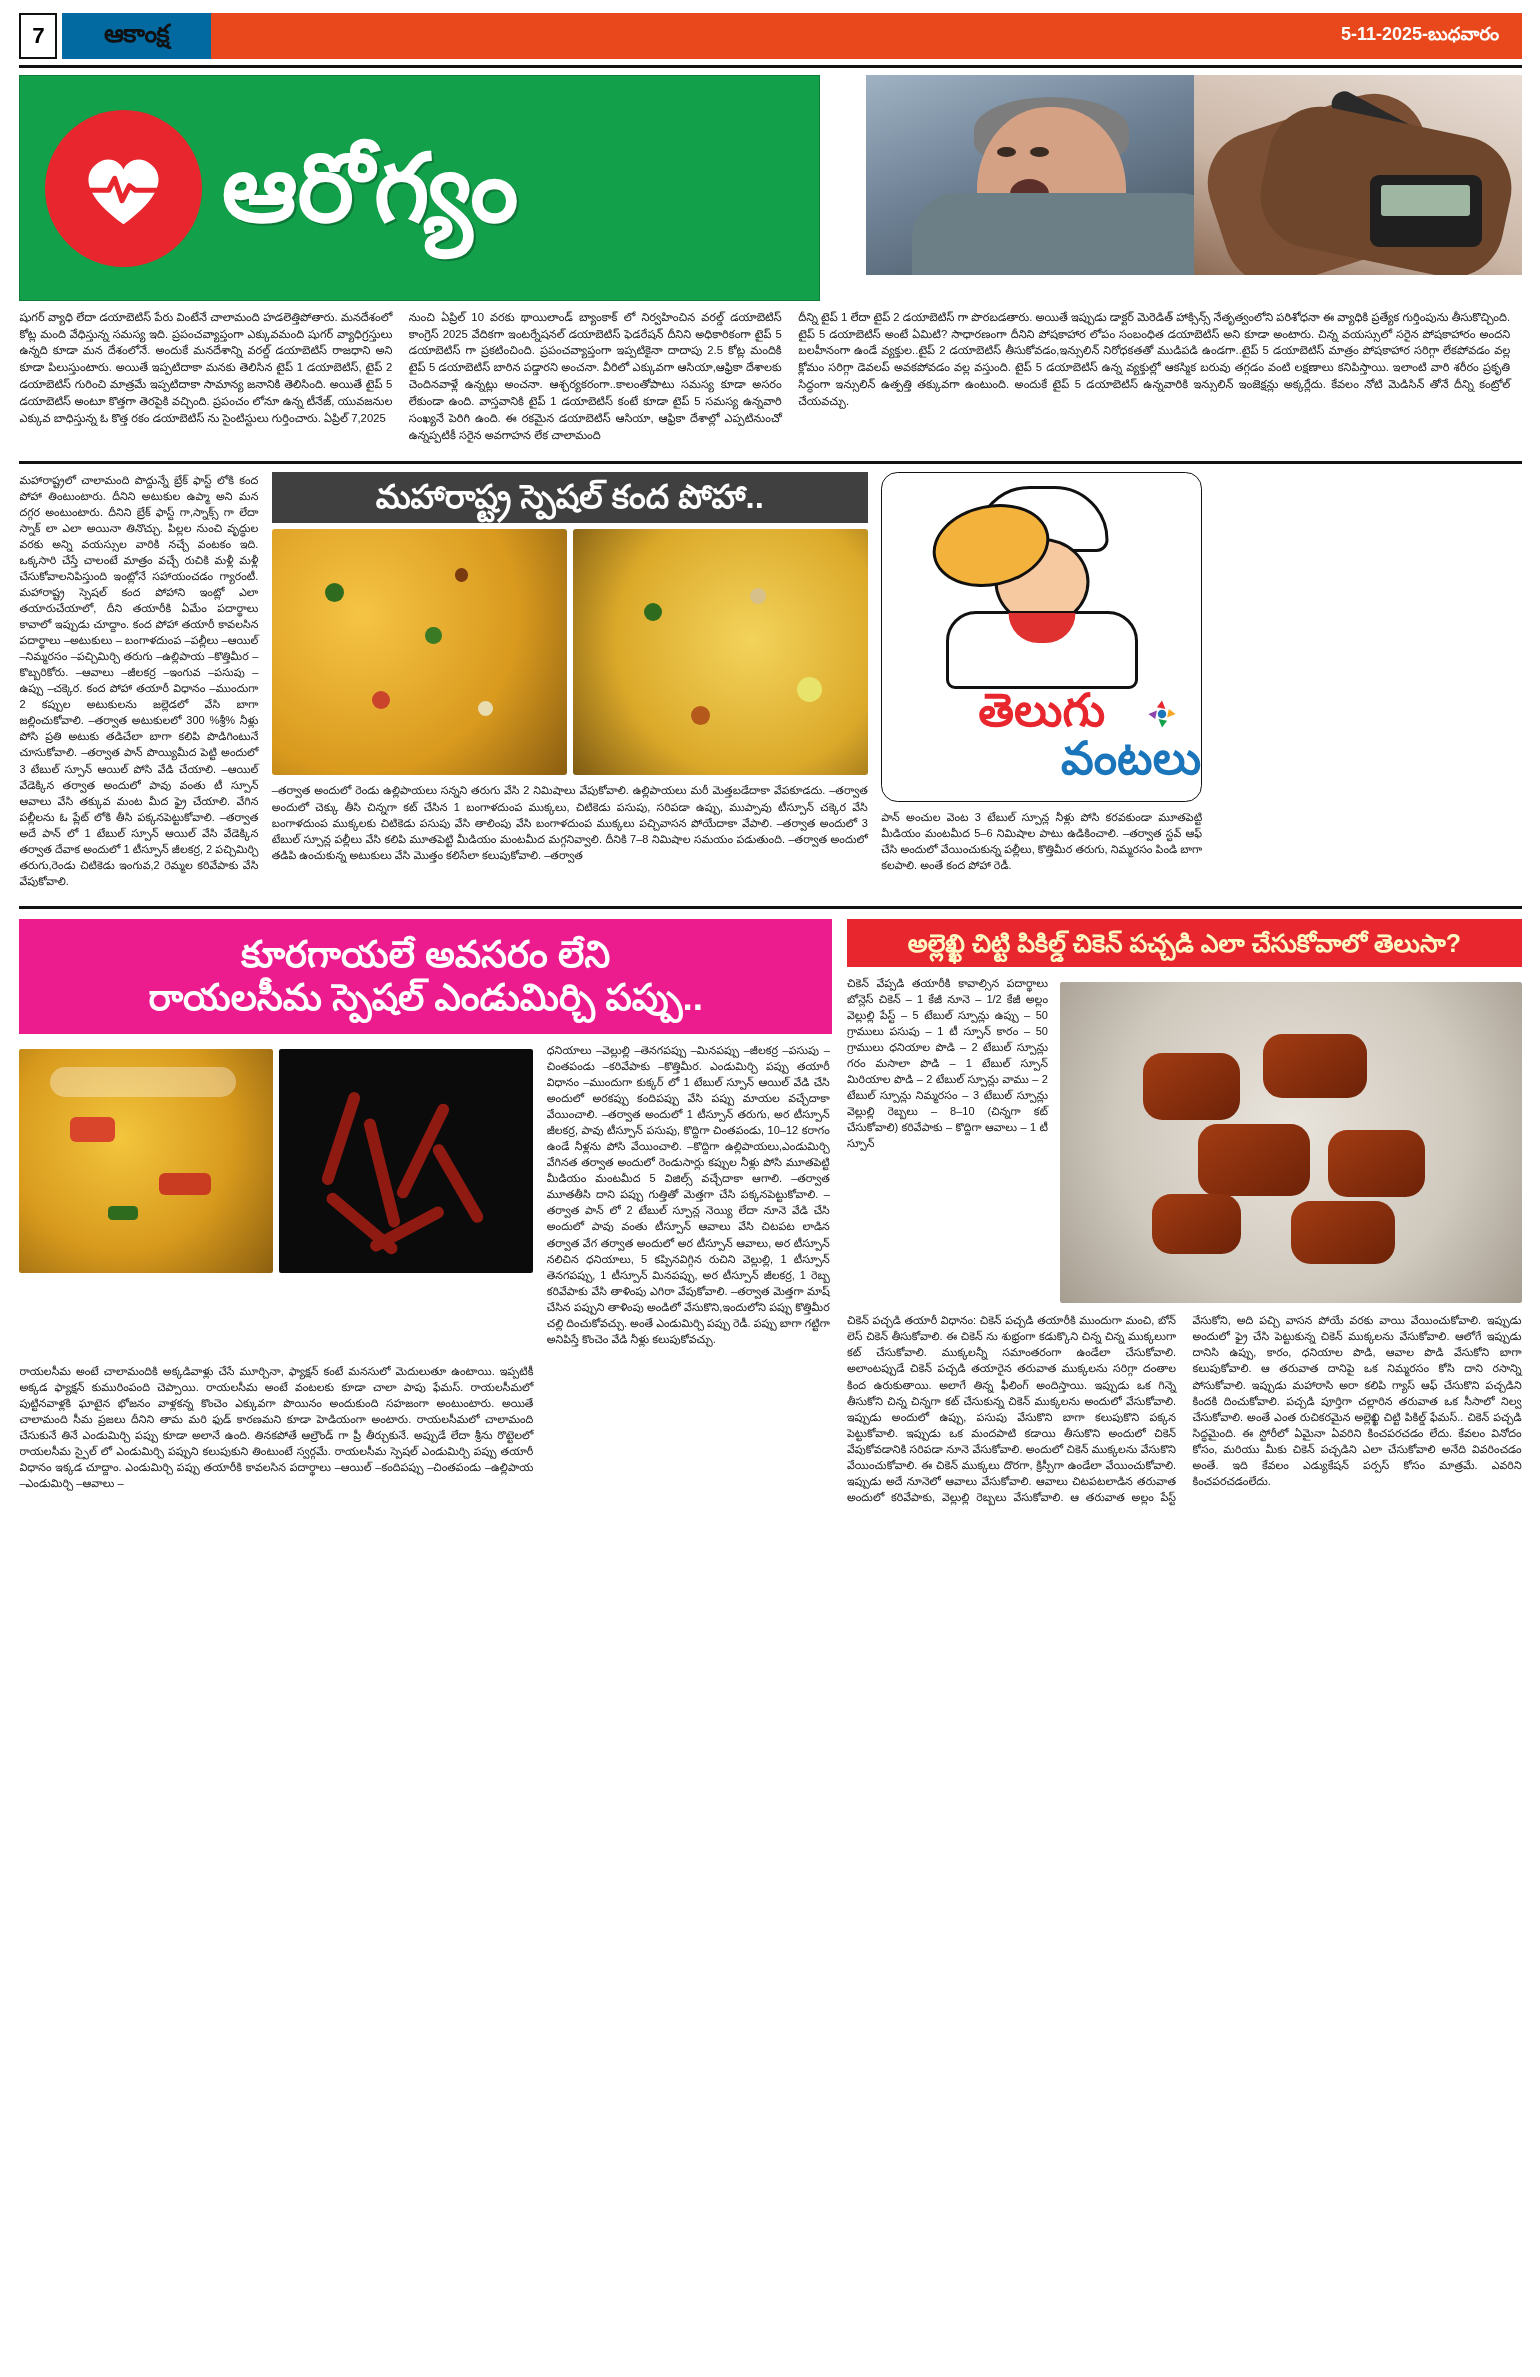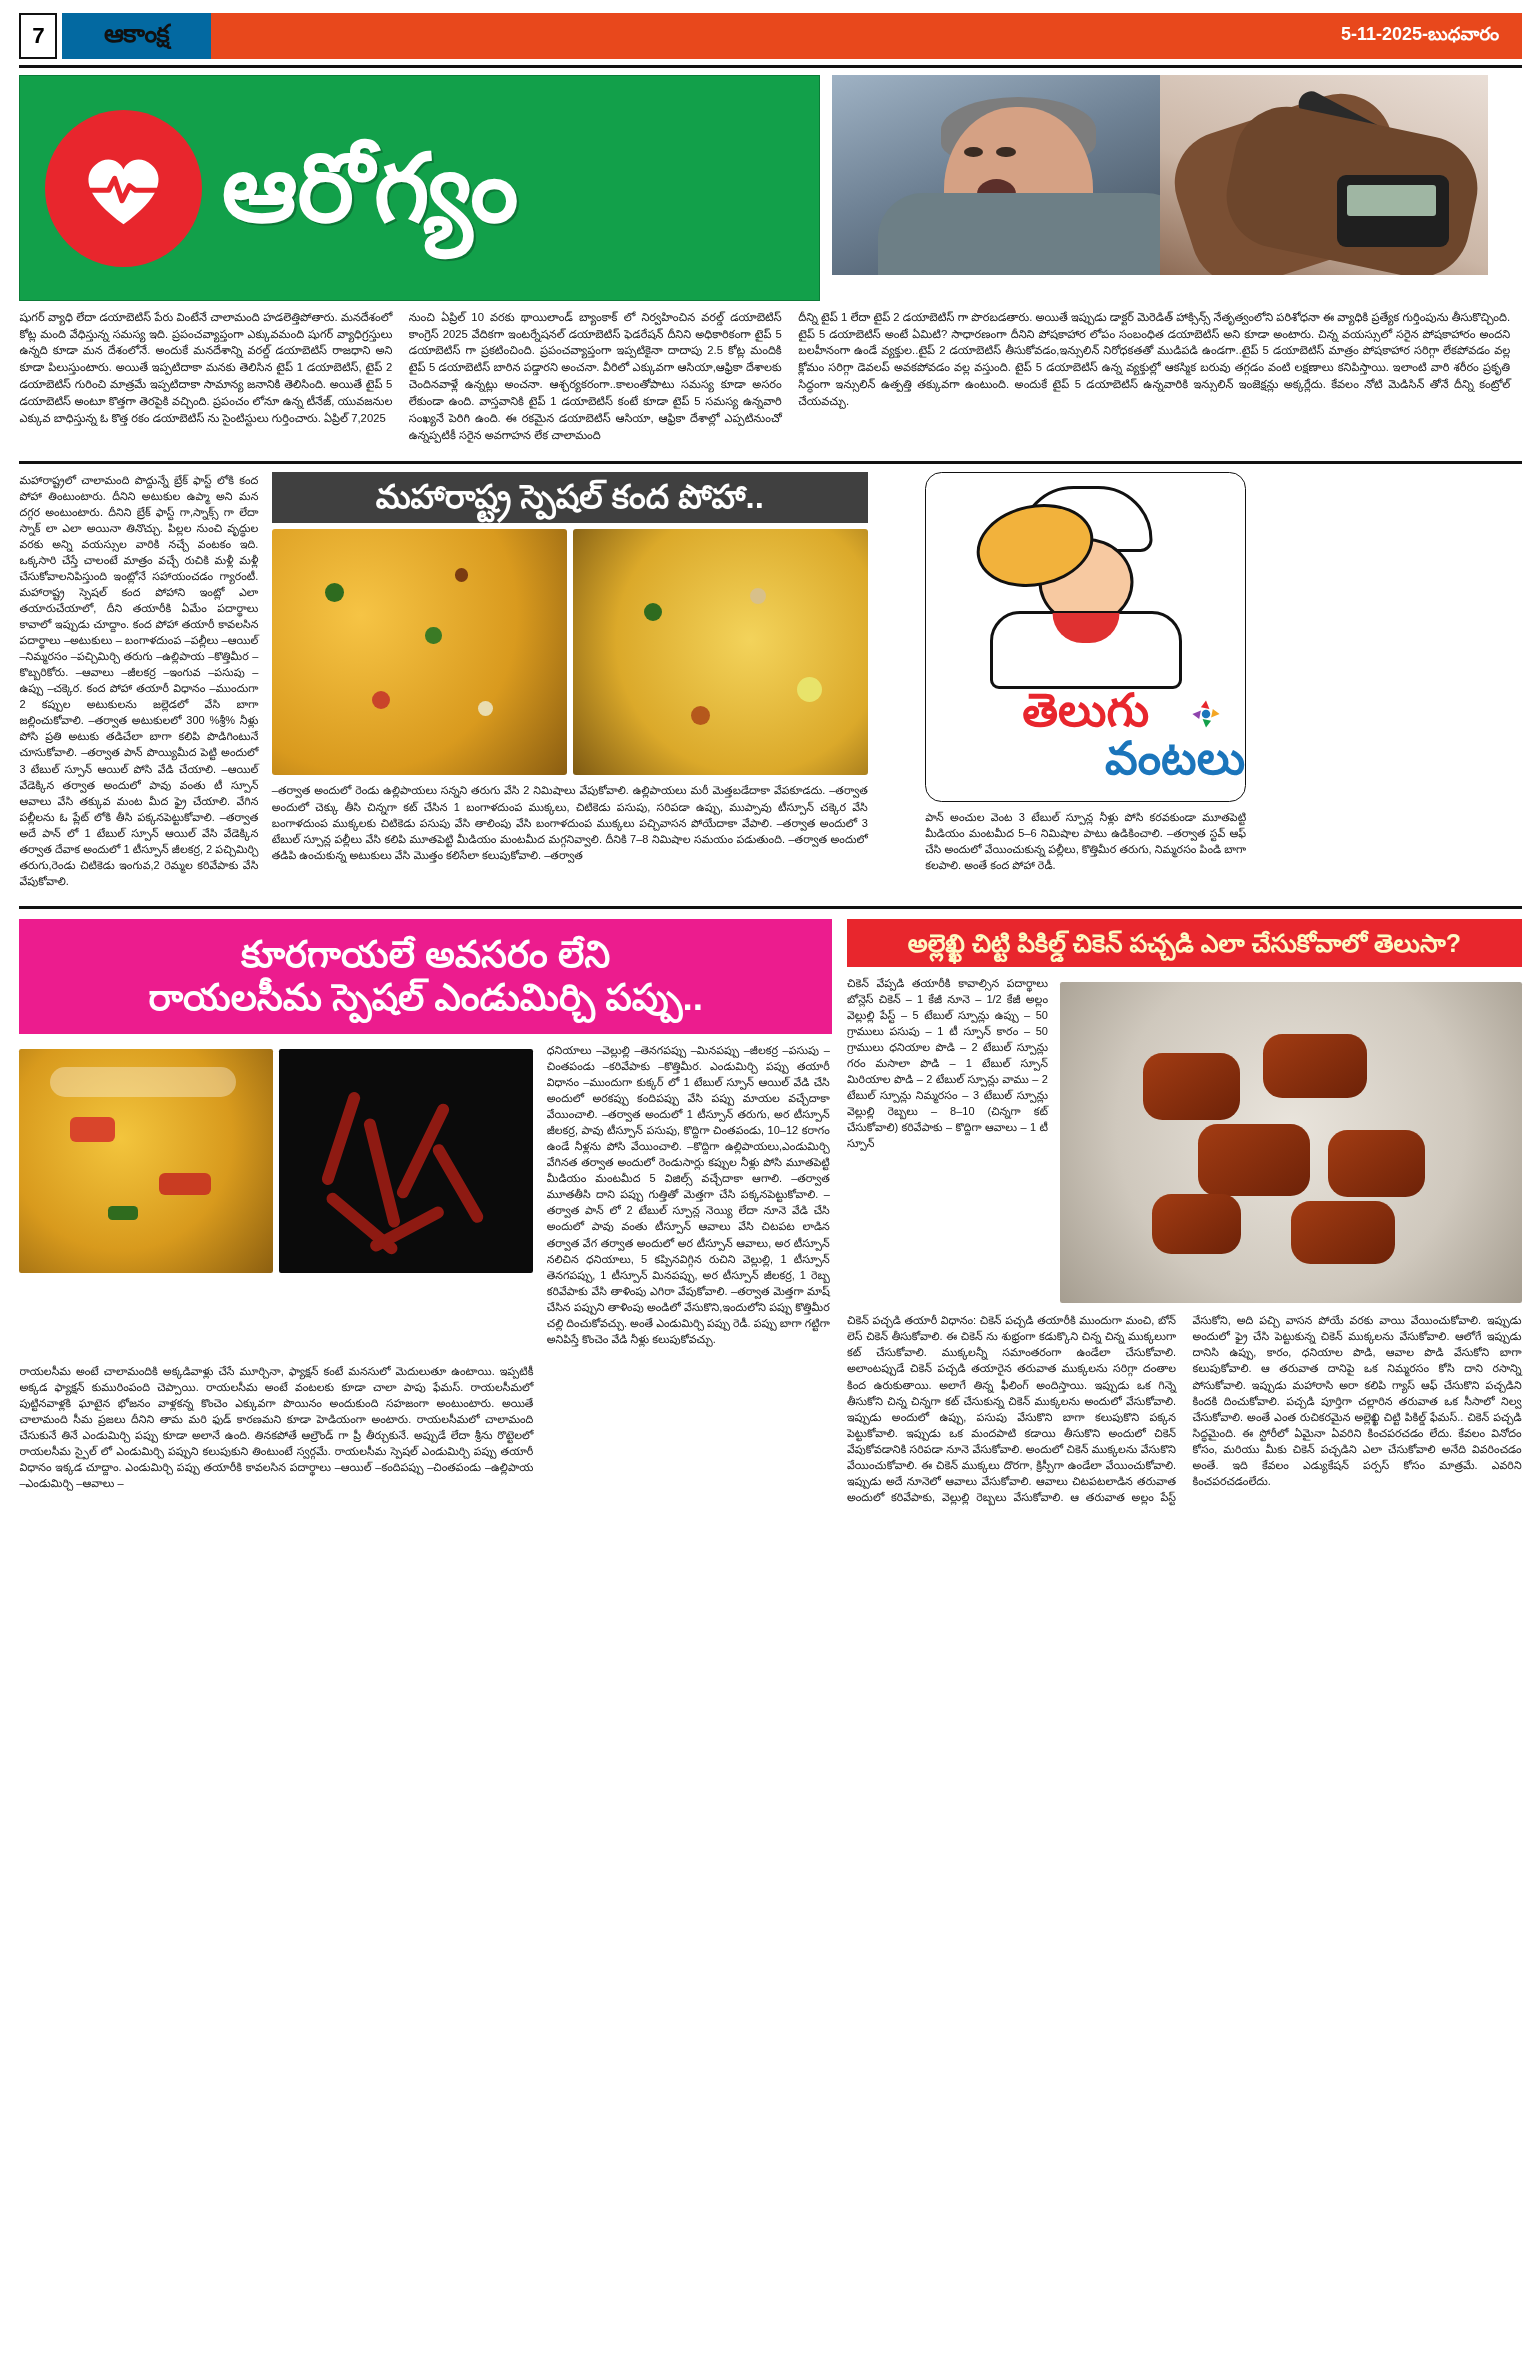--- a/index.html
+++ b/index.html
@@ -13,21 +13,21 @@
   .logo-text{font-size:25px;font-weight:bold;color:#111;letter-spacing:-0.7px;}
   .masthead-bar{flex:1;background:#e8481c;margin-left:0;display:flex;align-items:center;justify-content:flex-end;padding-right:22.4px;}
   .masthead-date{color:#fff;font-size:18px;font-weight:bold;}
 
   
   .rule{height:2.2px;background:#111;margin:6px 0;}
   .tcol{font-size:11.3px;line-height:1.5;text-align:justify;color:#111;}
   .tcol p{margin:0 0 6.7px 0;}
 
   
-  .top{display:flex;gap:12px;margin-top:7.5px;}
+  .top{display:flex;gap:12px;margin-top:7.5px;justify-content:space-between;}
   .top-left{width:801px;}
   .aarogyam{height:224px;background:#12a04a;position:relative;display:flex;align-items:center;overflow:hidden;border:1.5px solid #0d7a38;}
   .heart-circle{width:157px;height:157px;border-radius:50%;background:#e8262d;margin-left:25px;display:flex;align-items:center;justify-content:center;flex:0 0 auto;}
   .heart-glyph{position:relative;width:89px;height:82px;}
   .aarogyam-title{color:#ffffff;font-size:95px;font-weight:bold;margin-left:19.4px;line-height:1;text-shadow:2.2px 2.2px 0 rgba(0,0,0,.25);}
   .headline-band{margin-top:7.5px;background:#1b1b1b;padding:7.5px 10.4px;}
   .headline-band .hl{color:#ffffff;font-size:34px;font-weight:bold;line-height:1.15;}
   .top-right{width:656px;display:flex;flex-direction:column;}
   .photo{background:#cfcfcf;position:relative;overflow:hidden;}
   .photos-top{display:flex;gap:0;height:200px;}
@@ -48,21 +48,21 @@
   
   .cols3{display:flex;gap:16.4px;margin-top:7.5px;}
   .cols3 .c{width:248px;}
 
   .divider-thick{height:3px;background:#111;margin:10.4px 0 7.5px;}
 
   
   .poha{display:flex;gap:13.4px;}
   .poha-left{width:239px;}
   .poha-mid{width:596px;}
-  .poha-right{width:321px;margin-left:44px;}
+  .poha-right{width:321px;}
   .blue-band{background:#404040;padding:7.5px 10.4px;}
   .blue-band .t{color:#fff;font-size:33px;font-weight:bold;text-align:center;line-height:1.1;}
   .poha-photos{display:flex;gap:6px;margin-top:6px;height:246px;}
   .poha-img{flex:1;border-radius:3px;position:relative;overflow:hidden;}
   .poha-a{background:radial-gradient(circle at 30% 35%,#f6c445,#d99a1e 60%,#8a5d11 100%);}
   .poha-b{background:radial-gradient(circle at 60% 45%,#f3d35b,#dba92a 60%,#7e5a13 100%);}
   .speck{position:absolute;border-radius:50%;}
 
   .chef-card{border:1.5px solid #111;border-radius:16.4px;height:328px;background:#fff;position:relative;overflow:hidden;}
   .chef-body{position:absolute;left:50%;transform:translateX(-50%);top:13.4px;width:246px;height:186px;}

